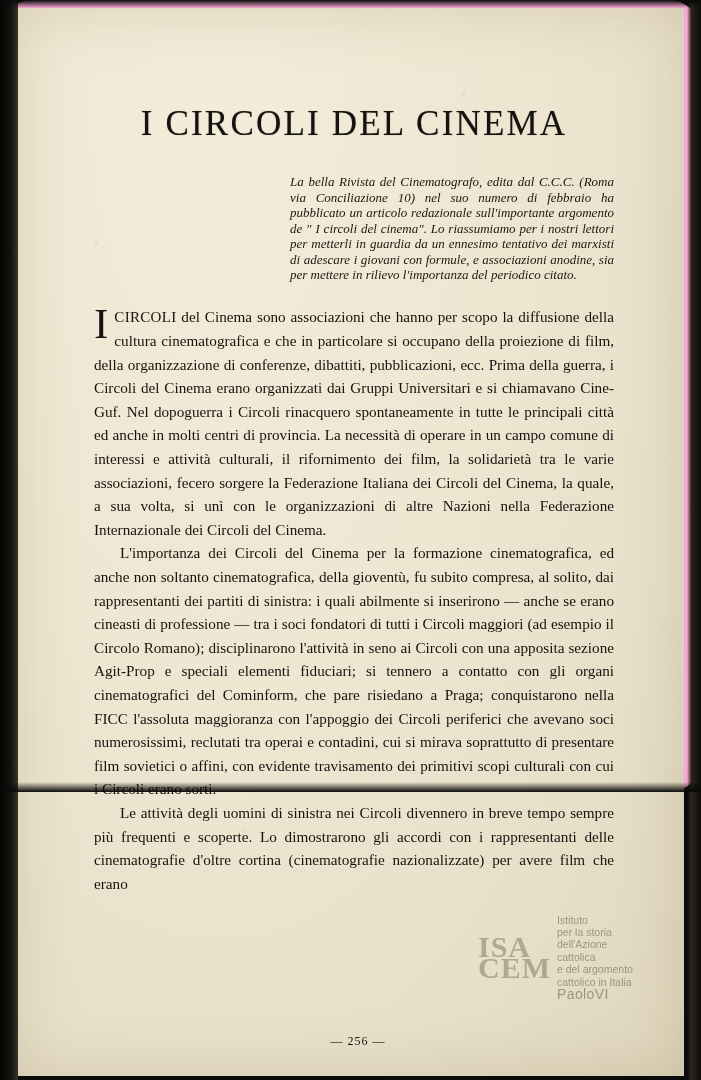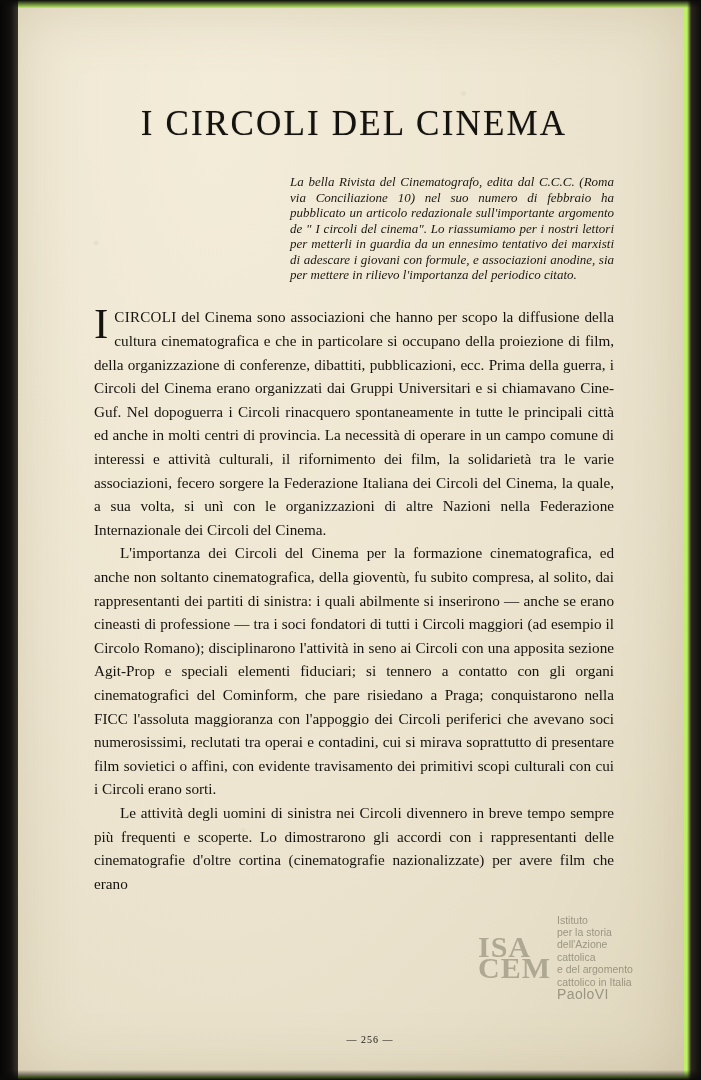--- a/index.html
+++ b/index.html
@@ -9,22 +9,23 @@
   }
   body {
     width: 701px;
     height: 1080px;
     overflow: hidden;
     font-family: "Liberation Serif", serif;
   }
   .page-scan {
     position: relative;
     width: 701px;
-    height: 1080px;
-    background: #bef264;
+    height: 792px;
+    background: #f9a8d4;
+    border-radius: 32px;
   }
   
   .paper {
     position: absolute;
     left: 16px;
     top: 8px;
     width: 668px;
     height: 1068px;
     background:
       radial-gradient(ellipse at 30% 10%, #f3ecd9 0%, #eee6d1 45%, #e7dfc8 75%, #ded5bc 100%);
@@ -118,25 +119,25 @@
     color: #15130f;
   }
   .smallcaps {
     font-variant: small-caps;
     font-size: 15px;
     letter-spacing: 0.3px;
   }
 
   .folio {
     position: absolute;
-    left: 16px;
+    left: 4px;
     top: 930px;
     width: 520px;
     text-align: center;
-    font-size: 10px;
+    font-size: 12px;
     color: #17150f;
     letter-spacing: 1px;
   }
 
   
   .stamp {
     position: absolute;
     left: 462px;
     top: 905px;
     width: 170px;

